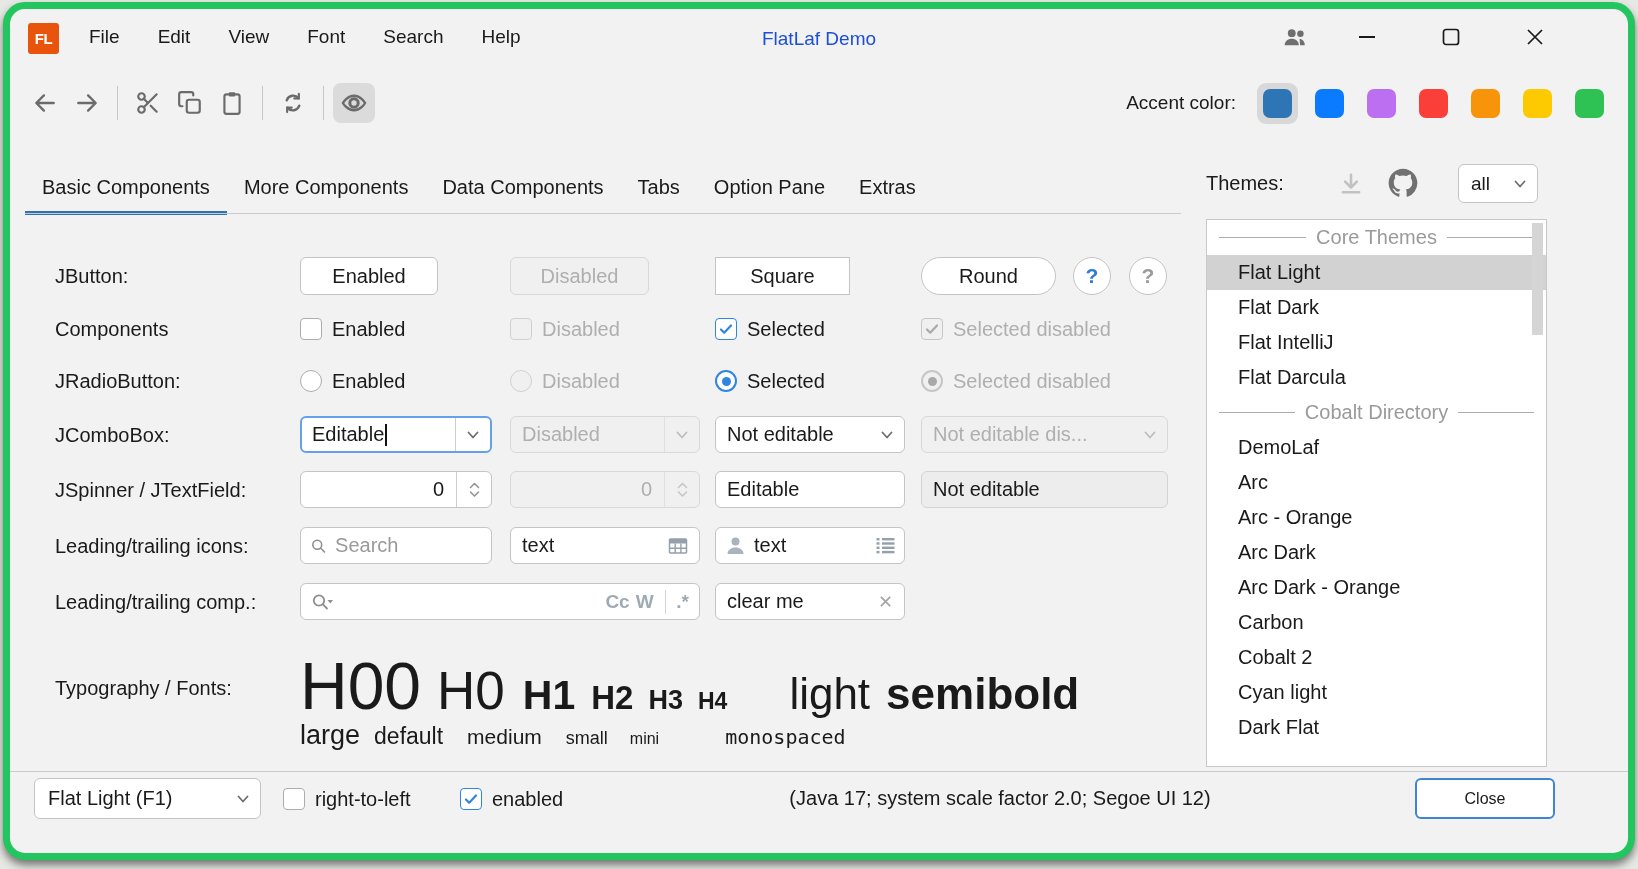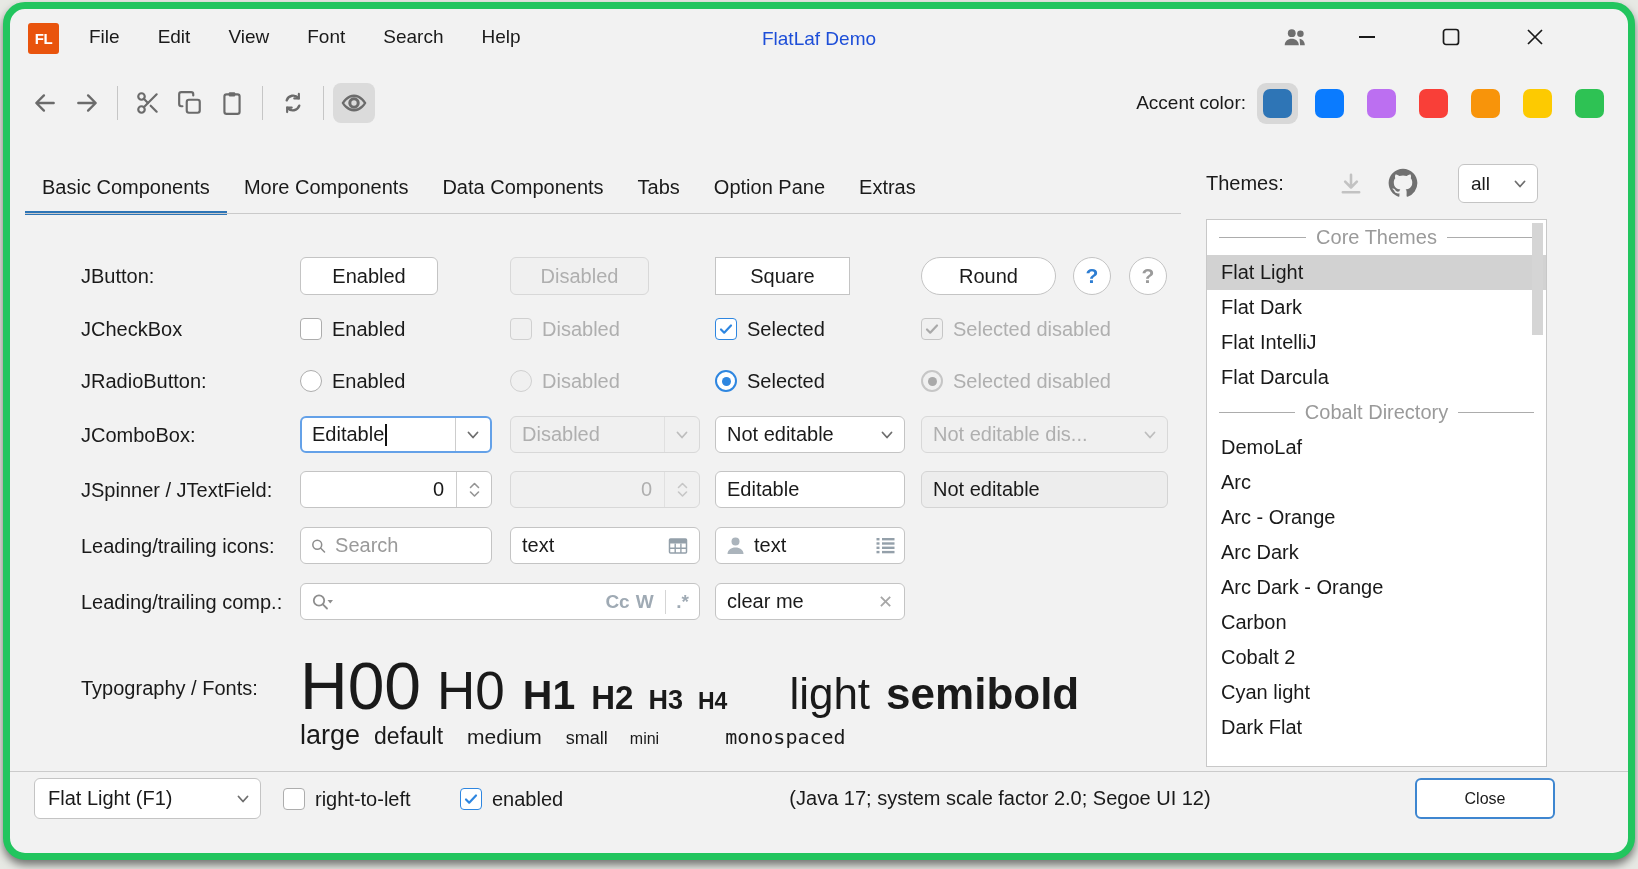--- a/index.html
+++ b/index.html
@@ -37,21 +37,21 @@
   #users-btn { left:1258px; }
   #min-btn   { left:1330px; }
   #max-btn   { left:1414px; }
   #close-btn-win { left:1498px; }
   
   .toolbar { position:absolute; left:14px; top:70px; height:48px; display:flex; align-items:center; }
   .tb-btn { width:42px; height:40px; display:flex; align-items:center; justify-content:center; border-radius:8px; }
   .tb-btn.toggled { background:#DBDBDB; }
   .tb-sep { width:1px; height:34px; background:#C6C6C6; margin:0 9px; }
   .accent-group { position:absolute; right:18px; top:70px; height:48px; display:flex; align-items:center; gap:11px; }
-  .accent-label { font-size:19px; }
+  .accent-label { font-size:19px; margin-right:10px; }
   .accent-cell { width:41px; height:41px; border-radius:9px; display:flex; align-items:center; justify-content:center; }
   .accent-cell.selected { background:#D8D8D8; }
   .accent-swatch { width:29px; height:29px; border-radius:7px; }
   
   .tabbar { position:absolute; left:15px; top:152px; height:53px; display:flex; }
   .tab { padding:0 17px; font-size:20px; display:flex; align-items:center; position:relative; white-space:nowrap; }
   .tab.selected::after { content:""; position:absolute; left:0; right:0; bottom:-1px; height:4px; background:#2E75B6; }
   .tab-underline { position:absolute; left:15px; top:204px; width:1156px; height:1px; background:#CACACA; }
   
   .themes-label { position:absolute; left:1196px; top:163px; font-size:20px; }
@@ -61,30 +61,30 @@
   .theme-filter {
     position:absolute; left:1448px; top:155px; width:80px; height:39px;
     background:#fff; border:1px solid #C4C4C4; border-radius:6px;
     display:flex; align-items:center; justify-content:space-between;
     padding:0 8px 0 12px; font-size:19px;
   }
   .theme-list {
     position:absolute; left:1196px; top:210px; width:341px; height:548px;
     background:#fff; border:1px solid #C8C8C8; overflow:hidden;
   }
-  .theme-item { height:35px; line-height:35px; padding-left:14px; font-size:20px; white-space:nowrap; }
+  .theme-item { height:35px; line-height:35px; padding-left:31px; font-size:20px; white-space:nowrap; }
   .theme-item.selected { background:#D2D2D2; }
   .theme-sep {
     height:35px; display:flex; align-items:center; gap:10px;
     color:#9A9A9A; font-size:20px; padding:0 12px; white-space:nowrap;
   }
   .theme-sep::before, .theme-sep::after { content:""; height:1px; background:#ACACAC; flex:1; }
   .theme-thumb { position:absolute; right:3px; top:3px; width:11px; height:112px; background:#D5D5D5; }
   
-  .row-label { position:absolute; left:45px; font-size:20px; white-space:nowrap;margin-left:26px; }
+  .row-label { position:absolute; left:45px; font-size:20px; white-space:nowrap; }
   .btn {
     position:absolute; height:38px; background:#fff; border:1px solid #C4C4C4; border-radius:6px;
     font-size:20px; display:flex; align-items:center; justify-content:center; white-space:nowrap;
   }
   .btn.disabled { background:#F0F0F0; border-color:#D8D8D8; color:#AFAFAF; }
   .help-btn {
     position:absolute; top:248px; width:38px; height:38px; border-radius:50%;
     background:#fff; border:1px solid #C4C4C4;
     display:flex; align-items:center; justify-content:center; font-size:21px; font-weight:bold;
   }
@@ -325,21 +325,21 @@
     </div>
 
   <span class="row-label" style="top:256px">JButton:</span>
   <div class="btn" style="left:290px;top:248px;width:138px">Enabled</div>
   <div class="btn disabled" style="left:500px;top:248px;width:139px">Disabled</div>
   <div class="btn" style="left:705px;top:248px;width:135px;border-radius:0">Square</div>
   <div class="btn" style="left:911px;top:248px;width:135px;border-radius:19px">Round</div>
   <div class="help-btn" style="left:1063px;color:#2D7DD2">?</div>
   <div class="help-btn" style="left:1119px;color:#9B9B9B">?</div>
 
-  <span class="row-label" style="top:309px">JCheckBox</span>
+  <span class="row-label" style="top:309px">Components</span>
   <label class="cb" style="left:290px;top:307px">
     <span class="box"></span>
     <span>Enabled</span>
   </label>
   <label class="cb disabled" style="left:500px;top:307px">
     <span class="box"></span>
     <span>Disabled</span>
   </label>
   <label class="cb checked" style="left:705px;top:307px">
     <span class="box">

